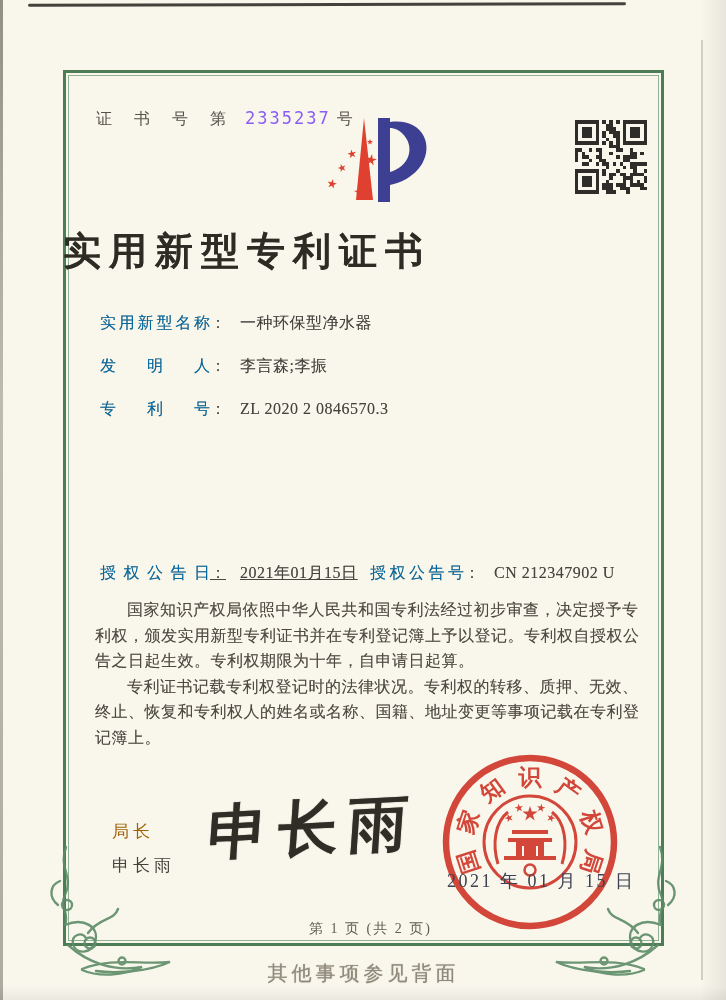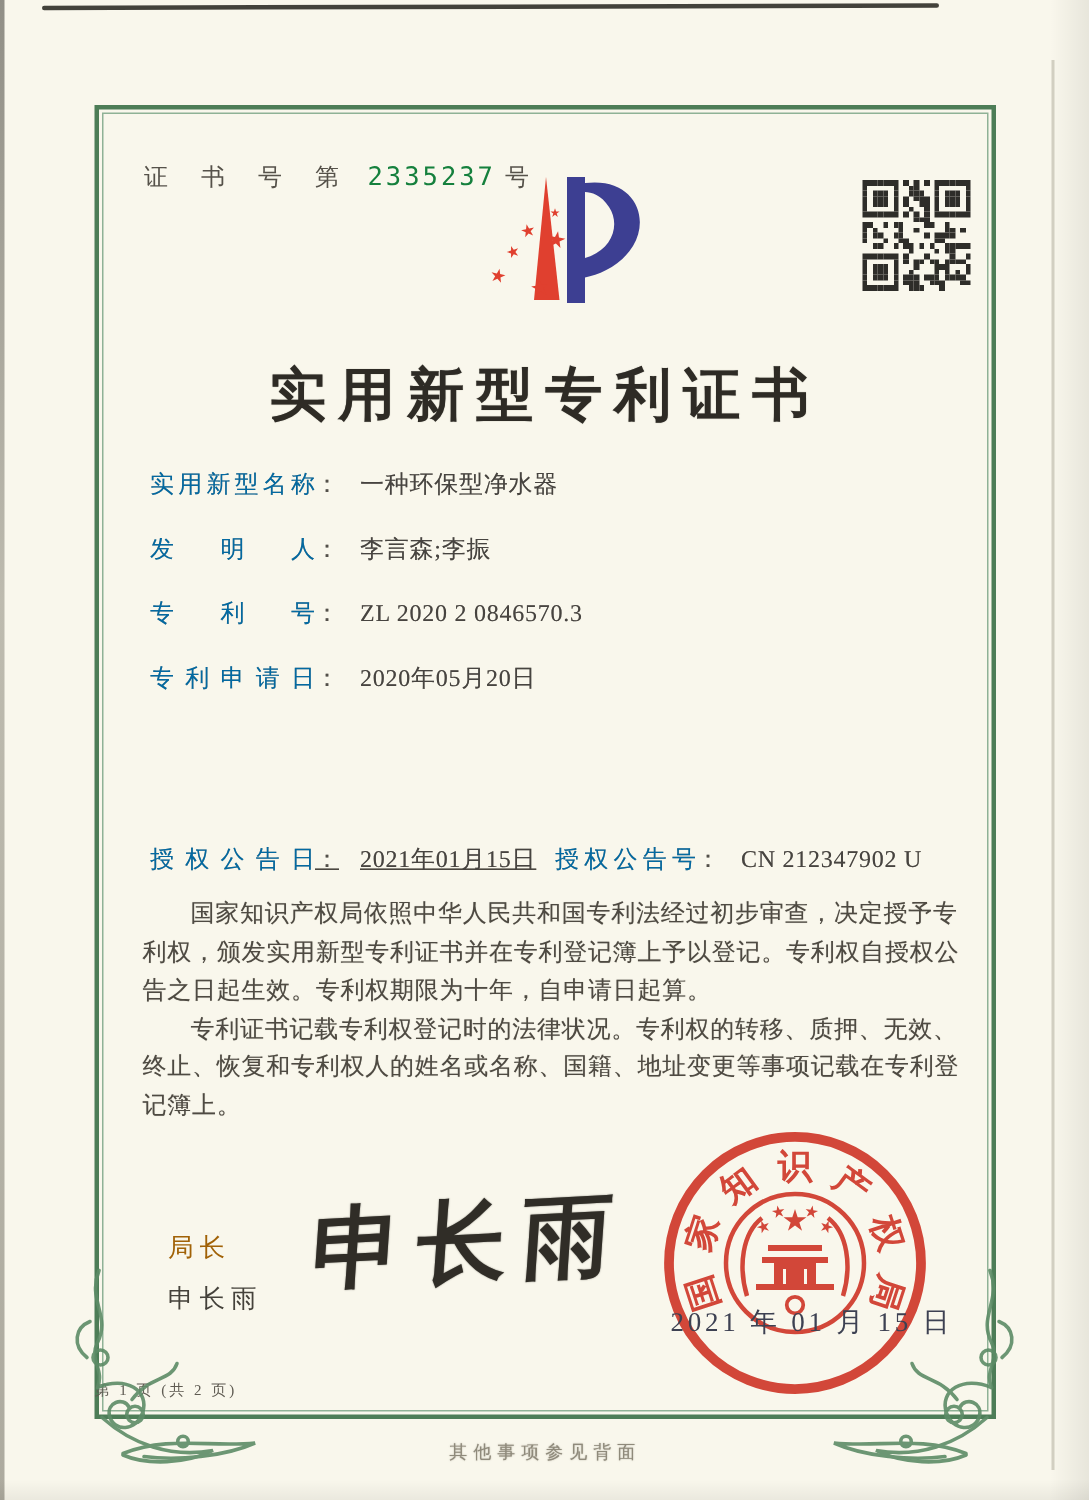--- a/index.html
+++ b/index.html
@@ -24,32 +24,31 @@
   .frame::after {
     content:""; position:absolute; inset:2px; border:1px solid #8fb296; pointer-events:none;
   }
   .ornament { position:absolute; width:140px; height:150px; z-index:3; }
   .ornament.left  { left:38px;  top:845px; }
   .ornament.right { left:548px; top:845px; transform:scaleX(-1); }
 
   
   .cert-no { position:absolute; left:96px; top:108px; white-space:nowrap; color:#56524a; }
   .cert-no .pre, .cert-no .suf { font-size:16px; letter-spacing:9px; }
-  .cert-no .num { font-family:"DejaVu Sans Mono","Liberation Mono",monospace; font-size:17px; letter-spacing:2px; margin:16px 2px 0 6px; color:#15803d; }
+  .cert-no .num { font-family:"DejaVu Sans Mono","Liberation Mono",monospace; font-size:17px; letter-spacing:2px; margin:16px 2px 0 6px; color:#8b5cf6; }
 
   .logo { position:absolute; left:318px; top:110px; width:140px; height:108px; }
   .qr   { position:absolute; left:575px; top:120px; width:72px; height:74px;
           display:grid; grid-template-columns:repeat(21,1fr); grid-template-rows:repeat(21,1fr); }
   .qr i.on { background:#2e2d29; }
 
   .title {
-    position:absolute; left:63px; top:226px; width:601px; text-align:center;
+    position:absolute; left:63px; top:226px; width:601px; text-align:left;
     font-size:38px; font-weight:bold; letter-spacing:8px; color:#2e2b25;
     text-shadow:0 0 .6px rgba(46,43,37,.55);
-    margin-top:12px;
   }
 
   
   .row { position:absolute; left:100px; font-size:16px; white-space:nowrap;
          text-shadow:0 0 .4px rgba(70,65,55,.45); }
   .row .lab { display:inline-block; width:110px; text-align:justify; text-align-last:justify; color:#0369a1; vertical-align:bottom; }
   .row .col { color:#53504a; margin-right:14px; }
   .row .val { color:#474440; letter-spacing:.5px; }
   .row .pair2 { position:absolute; left:270px; top:0; white-space:nowrap; }
   .row .pair2 .lab { width:94px; }
@@ -69,24 +68,24 @@
     position:absolute; left:208px; top:788px; width:230px;
     font-size:60px; font-weight:bold; color:#302d27; letter-spacing:10px;
     transform:rotate(-3deg) skewX(-7deg);
     text-shadow:0 0 1px rgba(48,45,39,.7);
   }
 
   
   .seal { position:absolute; left:440px; top:752px; width:180px; height:180px; opacity:.93; z-index:2; }
   .seal-date { position:absolute; left:447px; top:869px; font-size:18px; letter-spacing:2.5px; color:#3d4152; z-index:4; white-space:nowrap; }
 
-  .page-indicator { position:absolute; left:63px; top:920px; width:615px; 
-                    font-size:10px; letter-spacing:2px; color:#5f5b52; }
+  .page-indicator { position:absolute; left:63px; top:920px; width:615px; text-align:center;
+                    font-size:14px; letter-spacing:2px; color:#5f5b52; }
   .back-note { position:absolute; left:63px; top:960px; width:601px; text-align:center;
-               font-size:12px; letter-spacing:4px; color:#8f8a7b; text-shadow:0 0 1px rgba(143,138,123,.8); }
+               font-size:20px; letter-spacing:4px; color:#8f8a7b; text-shadow:0 0 1px rgba(143,138,123,.8); }
 </style>
 </head>
 <body>
 
 <div class="scan">
 
   <div class="edge-top"></div>
   <div class="edge-left"></div>
   <div class="edge-right"></div>
   <div class="edge-right-line"></div>
@@ -594,23 +593,20 @@
   <div class="title">实用新型专利证书</div>
 
   <div class="row" style="top:313px">
     <span class="lab">实用新型名称</span><span class="col">：</span><span class="val">一种环保型净水器</span>
   </div>
   <div class="row" style="top:356px">
     <span class="lab">发明人</span><span class="col">：</span><span class="val">李言森;李振</span>
   </div>
   <div class="row" style="top:399px">
     <span class="lab">专利号</span><span class="col">：</span><span class="val">ZL 2020 2 0846570.3</span>
-  </div>
-  <div class="row" style="top:442px">
-    <span class="lab">专利申请日</span><span class="col">：</span><span class="val">2020年05月20日</span>
   </div>
   <div class="row" style="top:563px; width:545px;text-decoration:underline;">
     <span class="lab">授权公告日</span><span class="col">：</span><span class="val">2021年01月15日</span>
     <span class="pair2">
       <span class="lab">授权公告号</span><span class="col">：</span><span class="val">CN 212347902 U</span>
     </span>
   </div>
 
   <div class="body-text">
     <p>国家知识产权局依照中华人民共和国专利法经过初步审查，决定授予专利权，颁发实用新型专利证书并在专利登记簿上予以登记。专利权自授权公告之日起生效。专利权期限为十年，自申请日起算。</p>

